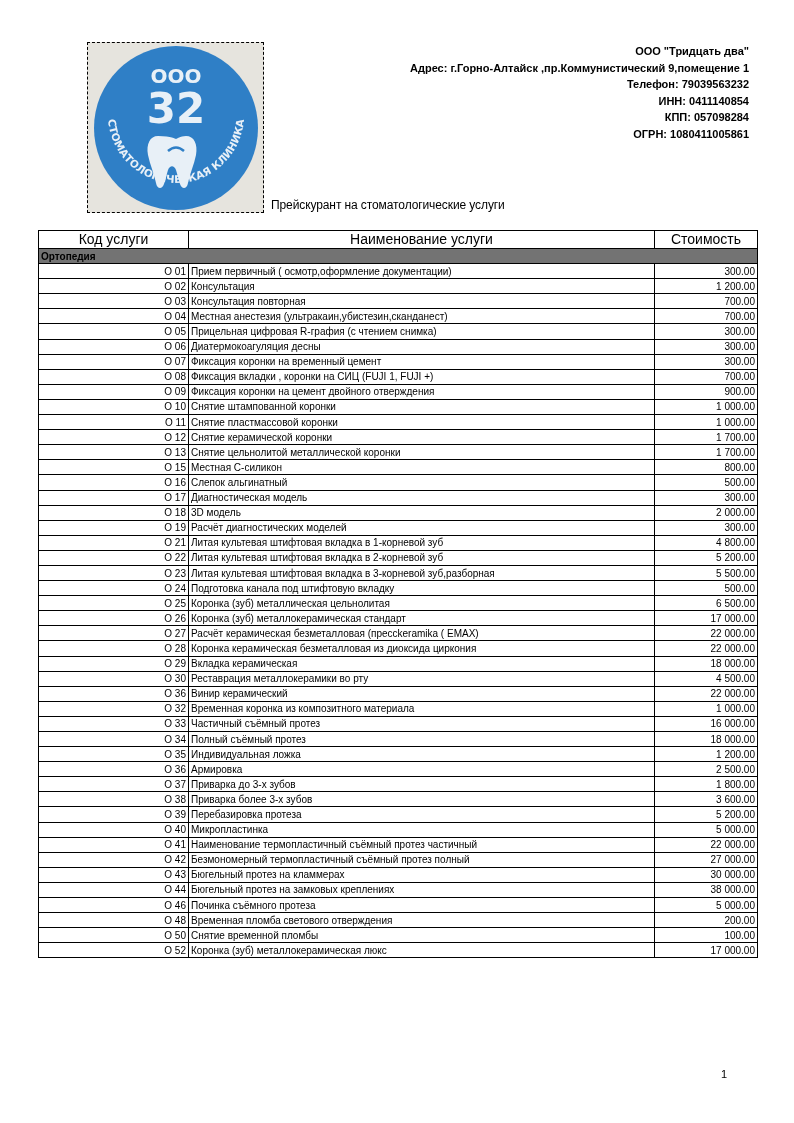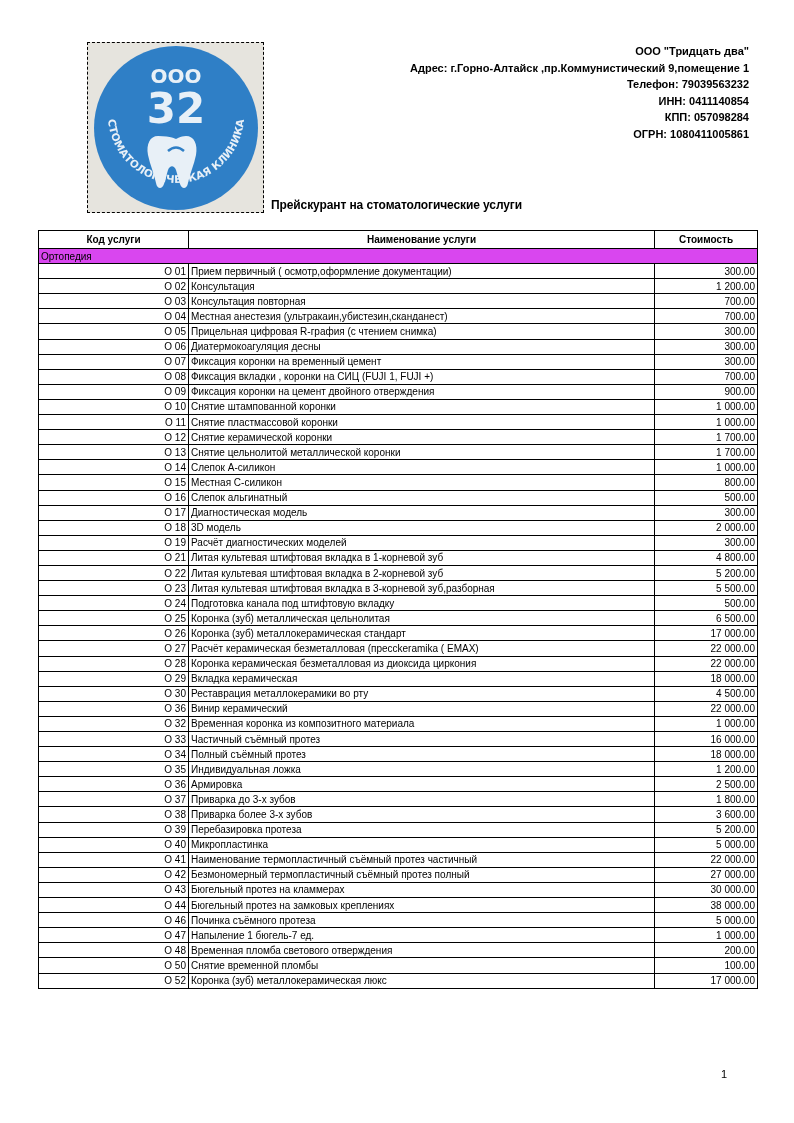--- a/index.html
+++ b/index.html
@@ -4,33 +4,33 @@
 <style>
   html, body { margin: 0; padding: 0; background: #ffffff; }
   body { width: 794px; height: 1123px; position: relative; overflow: hidden;
          font-family: "Liberation Sans", sans-serif; color: #000; }
   .logo-box { position: absolute; left: 42px; top: 42px; width: 177px; height: 171px;
               border: 1px dashed #000; background: #e6e4de; box-sizing: border-box; overflow: hidden; margin-left: 45px; }
   .logo-box svg { display: block; }
   .company { position: absolute; right: 45px; top: 43px; text-align: right;
              font-size: 11px; font-weight: bold; line-height: 16.5px; }
   .company div { white-space: nowrap; }
-  .doc-title { position: absolute; left: 271px; top: 198px; font-size: 12px; font-weight: bold;
+  .doc-title { position: absolute; left: 271px; top: 198px; font-size: 12px; font-weight: normal;
                letter-spacing: -0.1px; }
   table.price { position: absolute; left: 38px; top: 230px; width: 719px; border-collapse: collapse;
                 font-size: 10px; table-layout: fixed; }
   table.price td, table.price th { border: 1px solid #000; padding: 0 2px; height: 14.1px;
                 line-height: 13px; white-space: nowrap; overflow: hidden; }
-  table.price th { font-weight: bold; height: 17px; font-size: 10px; }
+  table.price th { font-weight: normal; height: 17px; font-size: 14px; }
   col.c-code { width: 150px; } col.c-name { width: 466px; } col.c-price { width: 103px; }
   td.code { text-align: right; }
   td.name { text-align: left; }
   td.price { text-align: right; }
-  tr.section td { font-weight: normal; border-left: 1px solid #000; border-right: 1px solid #000;
-                  background: #d946ef; }
+  tr.section td { font-weight: bold; border-left: 1px solid #000; border-right: 1px solid #000;
+                  background: #737373; }
   tr.tall td { height: 27px; }
   tr.tall td.name { vertical-align: top; padding-top: 1px; }
   .page-num { position: absolute; left: 721px; top: 1068px; font-size: 11px; }
 </style>
 </head>
 <body>
 
 <div class="logo-box">
   <svg width="175" height="169" viewBox="0 0 175 169">
     <defs>
@@ -136,25 +136,20 @@
         <td class="code">О 12</td>
         <td class="name">Снятие керамической коронки</td>
         <td class="price">1 700.00</td>
       </tr>
       <tr>
         <td class="code">О 13</td>
         <td class="name">Снятие цельнолитой металлической коронки</td>
         <td class="price">1 700.00</td>
       </tr>
       <tr>
-        <td class="code">О 14</td>
-        <td class="name">Слепок А-силикон</td>
-        <td class="price">1 000.00</td>
-      </tr>
-      <tr>
         <td class="code">О 15</td>
         <td class="name">Местная С-силикон</td>
         <td class="price">800.00</td>
       </tr>
       <tr>
         <td class="code">О 16</td>
         <td class="name">Слепок альгинатный</td>
         <td class="price">500.00</td>
       </tr>
       <tr>
@@ -291,25 +286,20 @@
         <td class="code">О 44</td>
         <td class="name">Бюгельный протез на замковых креплениях</td>
         <td class="price">38 000.00</td>
       </tr>
       <tr>
         <td class="code">О 46</td>
         <td class="name">Починка съёмного протеза</td>
         <td class="price">5 000.00</td>
       </tr>
       <tr>
-        <td class="code">О 47</td>
-        <td class="name">Напыление 1 бюгель-7 ед.</td>
-        <td class="price">1 000.00</td>
-      </tr>
-      <tr>
         <td class="code">О 48</td>
         <td class="name">Временная пломба светового отверждения</td>
         <td class="price">200.00</td>
       </tr>
       <tr>
         <td class="code">О 50</td>
         <td class="name">Снятие временной пломбы</td>
         <td class="price">100.00</td>
       </tr>
       <tr>

